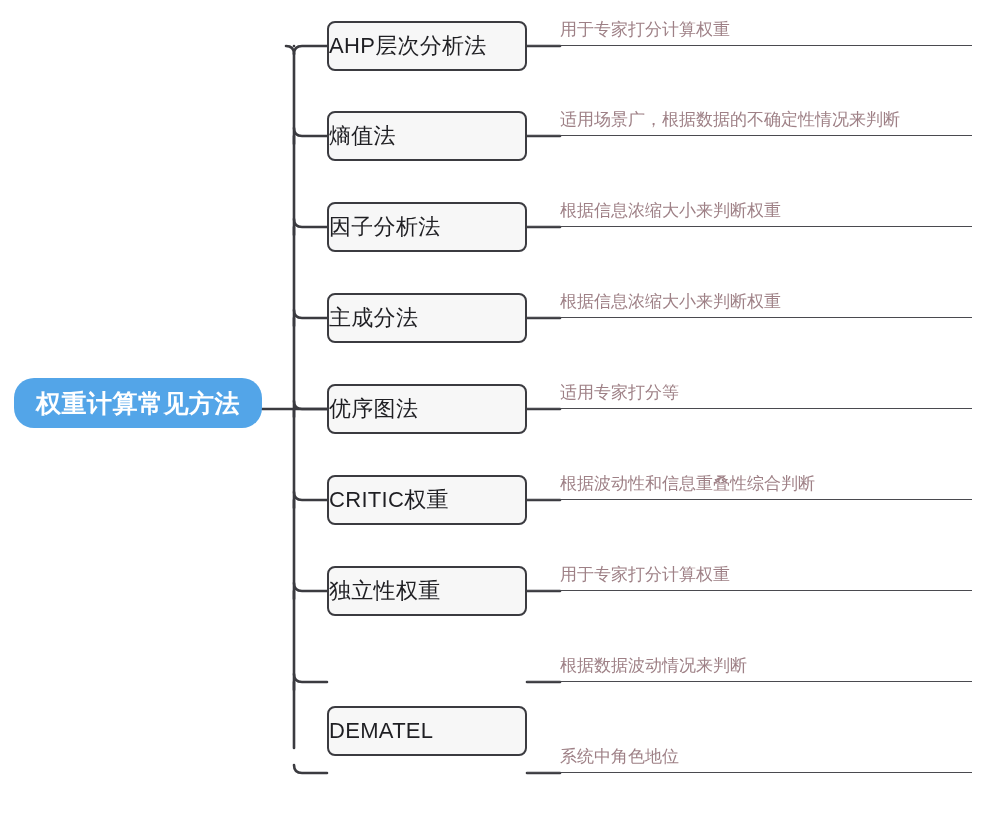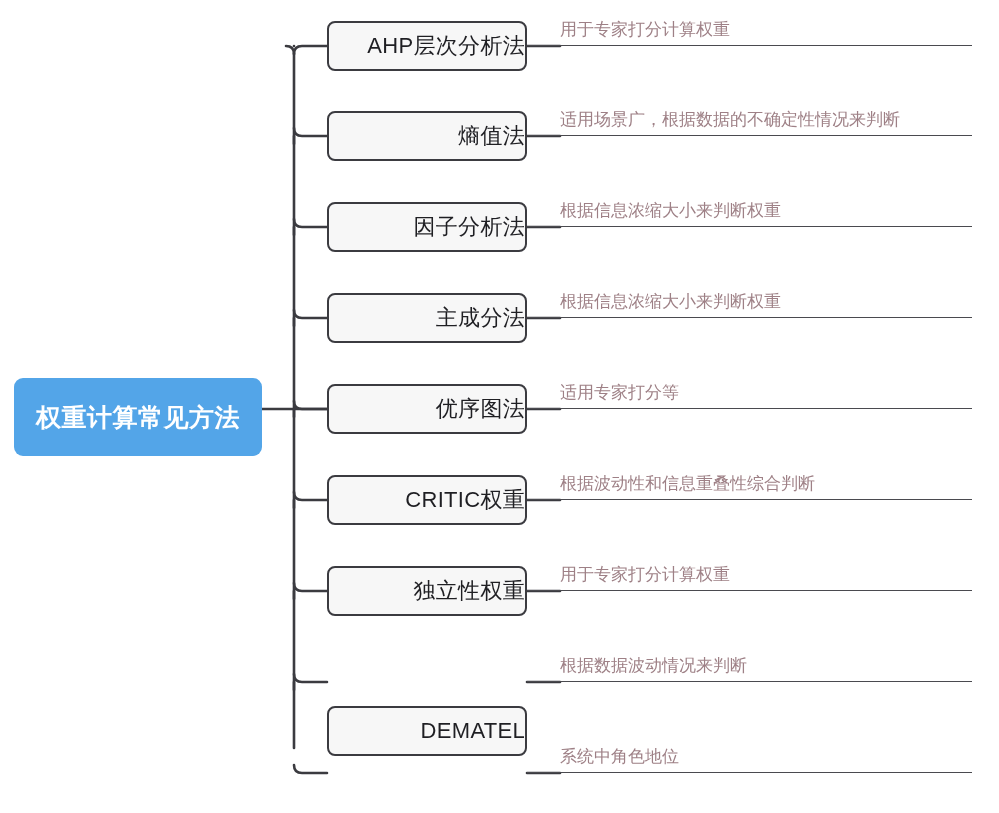--- a/index.html
+++ b/index.html
@@ -16,22 +16,22 @@
     height: 813px;
     background: #ffffff;
     overflow: hidden;
   }
   
   .root-node {
     position: absolute;
     left: 14px;
     top: 378px;
     width: 248px;
-    height: 78px;
-    border-radius: 9px;
+    height: 50px;
+    border-radius: 20px;
     background: #53a5e8;
     display: flex;
     align-items: center;
     justify-content: center;
     box-sizing: border-box;
   }
   .root-label {
     color: #ffffff;
     font-size: 25px;
     font-weight: bold;
@@ -43,21 +43,21 @@
     position: absolute;
     left: 327px;
     width: 200px;
     height: 50px;
     box-sizing: border-box;
     border: 2.2px solid #3b3b40;
     border-radius: 8px;
     background: #f7f7f7;
     display: flex;
     align-items: center;
-    justify-content: flex-end;
+    justify-content: flex-start;
   }
   .branch-label {
     color: #1f1f23;
     font-size: 22px;
     white-space: nowrap;
     letter-spacing: 0.3px;
   }
   
   .annotation {
     position: absolute;

